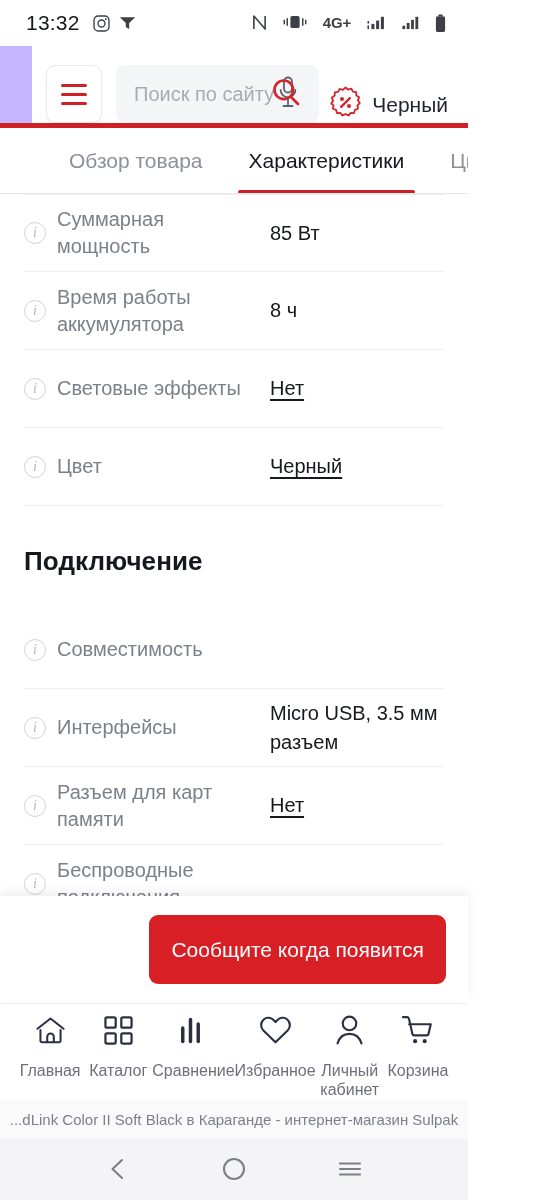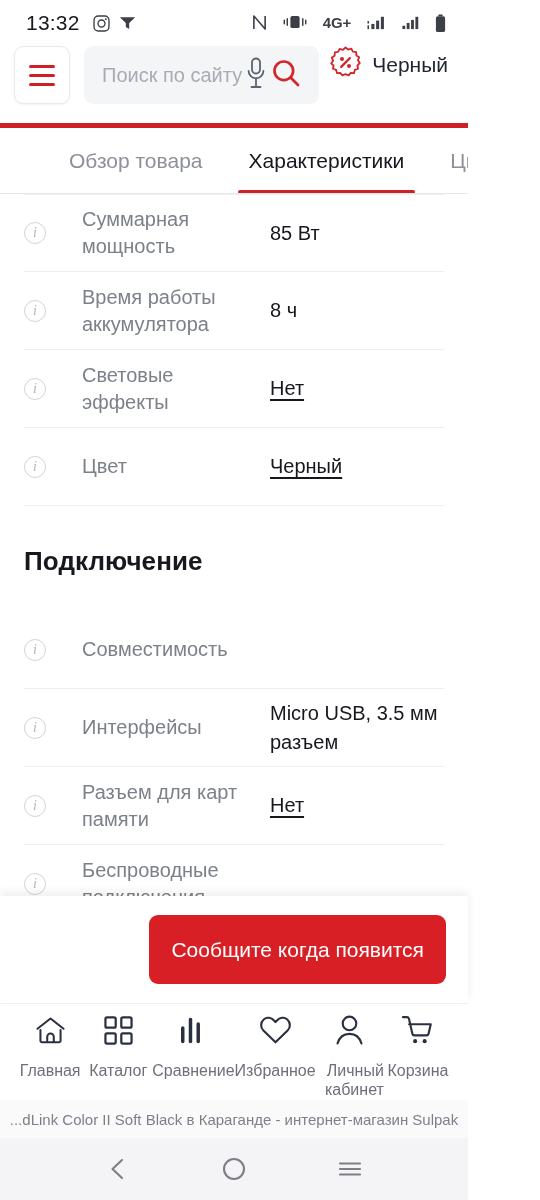--- a/index.html
+++ b/index.html
@@ -58,24 +58,25 @@
     font-size: 15px;
     font-weight: bold;
     color: #3c3f46;
     letter-spacing: -.2px;
   }
 
   
   .header {
     flex: 0 0 77px;
     display: flex;
-    align-items: flex-start;
+    align-items: flex-end;
     padding: 0 14px;
     box-sizing: border-box;
     background: #ffffff;
+    margin-left: 32px;
   }
   .burger-btn {
     width: 56px;
     height: 58px;
     border: 1px solid #e9e9ec;
     border-radius: 9px;
     background: #fff;
     display: flex;
     flex-direction: column;
     align-items: center;
@@ -218,21 +219,20 @@
     line-height: 20px;
     text-align: center;
     font-family: "Liberation Serif", serif;
     font-style: italic;
     box-sizing: border-box;
   }
   .spec-label {
     font-size: 20px;
     color: #7c8089;
     line-height: 1.35;
-    margin-left: 25px;
   }
   .spec-value {
     flex: 1 1 auto;
     font-size: 20px;
     color: #16181d;
     line-height: 1.45;
   }
   .spec-value.linked {
     text-decoration: underline;
     text-underline-offset: 4px;
@@ -292,21 +292,21 @@
     gap: 16px;
   }
   .tabitem .ticon { height: 32px; display: flex; align-items: center; }
   .tabitem .tlabel {
     font-size: 16px;
     color: #6d7079;
     text-align: center;
     line-height: 1.18;
     white-space: nowrap;
   }
-  .tabitem .tlabel.two { white-space: normal; max-width: 74px; text-align: right; }
+  .tabitem .tlabel.two { white-space: normal; max-width: 74px; }
 
   .page-caption {
     flex: 0 0 38px;
     display: flex;
     align-items: center;
     justify-content: center;
     background: #fafafb;
     font-size: 15px;
     color: #7d808a;
     white-space: nowrap;

